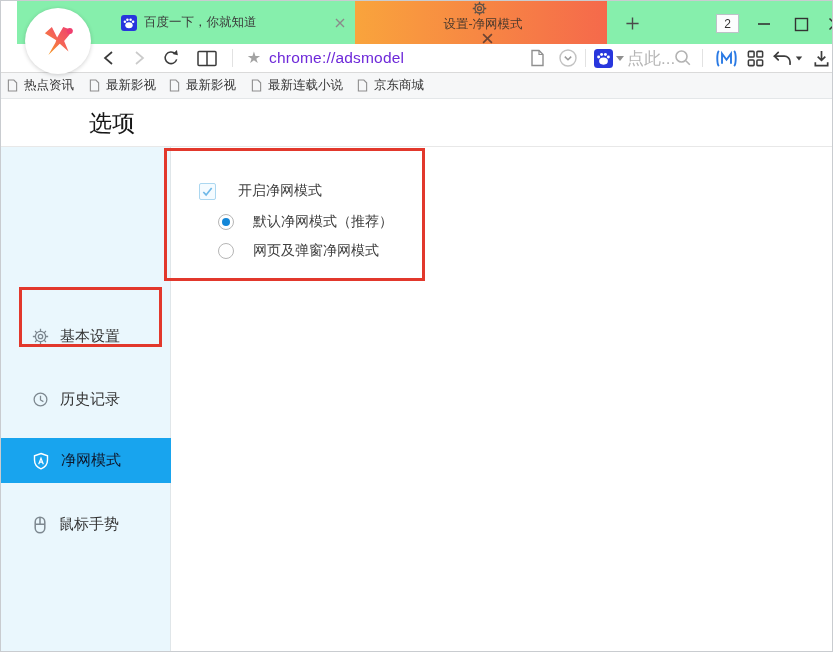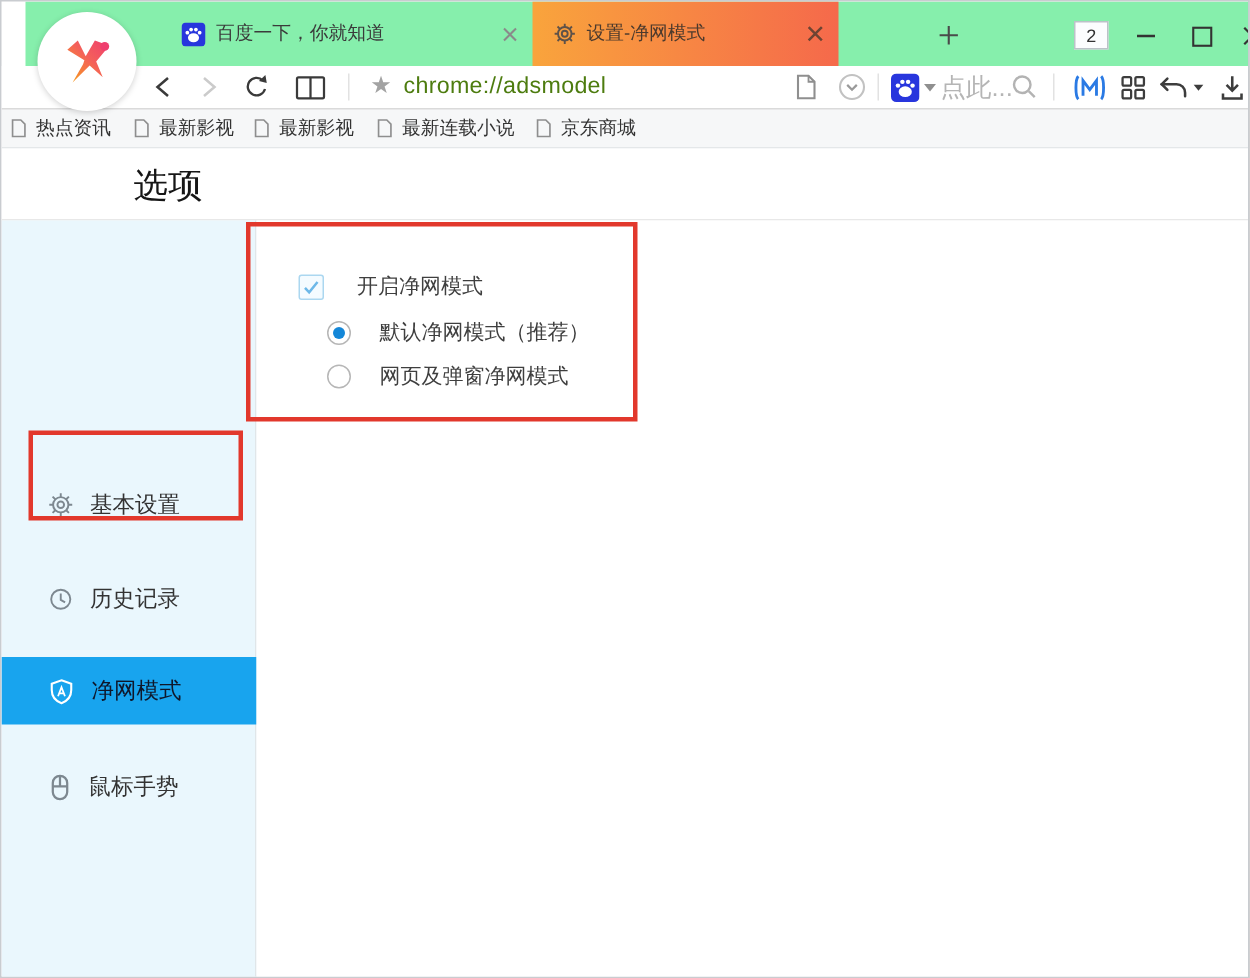--- a/index.html
+++ b/index.html
@@ -12,38 +12,38 @@
   .stage{position:relative;width:833px;height:652px;background:#fff;overflow:hidden;border:1px solid #c9ccd0;}
   svg{display:block;}
 
   
   .tabbar{position:absolute;left:16px;top:0;width:833px;height:43px;background:#86efac;}
   .logo{position:absolute;left:8px;top:7px;width:66px;height:66px;border-radius:50%;
         background:#fff;box-shadow:0 1px 4px rgba(0,0,0,.18);z-index:6;
         display:flex;align-items:center;justify-content:center;}
   .tab{position:absolute;top:0;height:43px;display:flex;align-items:center;padding:0 10px 0 14px;}
   .tab-1{left:90px;width:248px;}
-  .tab-2{left:338px;width:204px;background:linear-gradient(90deg,var(--tab-grad-1),var(--tab-grad-2));}
+  .tab-2{left:338px;width:252px;background:linear-gradient(90deg,var(--tab-grad-1),var(--tab-grad-2));flex-direction:column;}
   .tab .fav{margin-right:7px;flex:0 0 auto;}
   .tab .t-title{flex:1;font-size:12.5px;color:#3a3a3a;white-space:nowrap;overflow:hidden;}
   .tab-2 .t-title{color:#4c3a2d;}
   .tab .t-close{flex:0 0 auto;margin-left:8px;cursor:default;}
   .newtab{position:absolute;left:604px;top:11px;width:22px;height:22px;display:flex;align-items:center;justify-content:center;}
   .winbadge{position:absolute;left:699px;top:13px;width:23px;height:19px;border:1px solid #bcc2c8;background:#fcfdfe;
             font-size:12px;color:#333;display:flex;align-items:center;justify-content:center;}
   .winbtn{position:absolute;top:14px;width:22px;height:18px;display:flex;align-items:center;justify-content:center;}
   .win-min{left:736px;} .win-max{left:773px;} .win-close{left:807px;}
 
   
   .toolbar{position:absolute;left:0;top:43px;width:833px;height:28px;background:#fff;}
   .tbi{position:absolute;top:0;height:28px;display:flex;align-items:center;justify-content:center;}
   .tb-sep{position:absolute;top:5px;width:1px;height:18px;background:#e2e2e2;}
   .star{font-size:16px;color:#a3a3a3;line-height:1;}
   .url-text{position:absolute;left:268px;top:0;height:28px;display:flex;align-items:center;
-            font-size:15.5px;color:#4d7c0f;letter-spacing:.2px;}
+            font-size:15.5px;color:#6d28d9;letter-spacing:.2px;}
   .search-ph{position:absolute;left:626px;top:0;height:28px;display:flex;align-items:center;
              font-size:17px;color:#b5b5b5;}
   .caret-down{width:0;height:0;border-left:4px solid transparent;border-right:4px solid transparent;border-top:5px solid #8f8f8f;}
 
   
   .bmbar{position:absolute;left:0;top:71px;width:833px;height:27px;background:#f6f7f8;
          border-top:1px solid #dadada;border-bottom:1px solid #e4e7e9;}
   .bm{position:absolute;top:0;height:25px;display:flex;align-items:center;gap:6px;font-size:12.5px;color:#333;}
 
   

